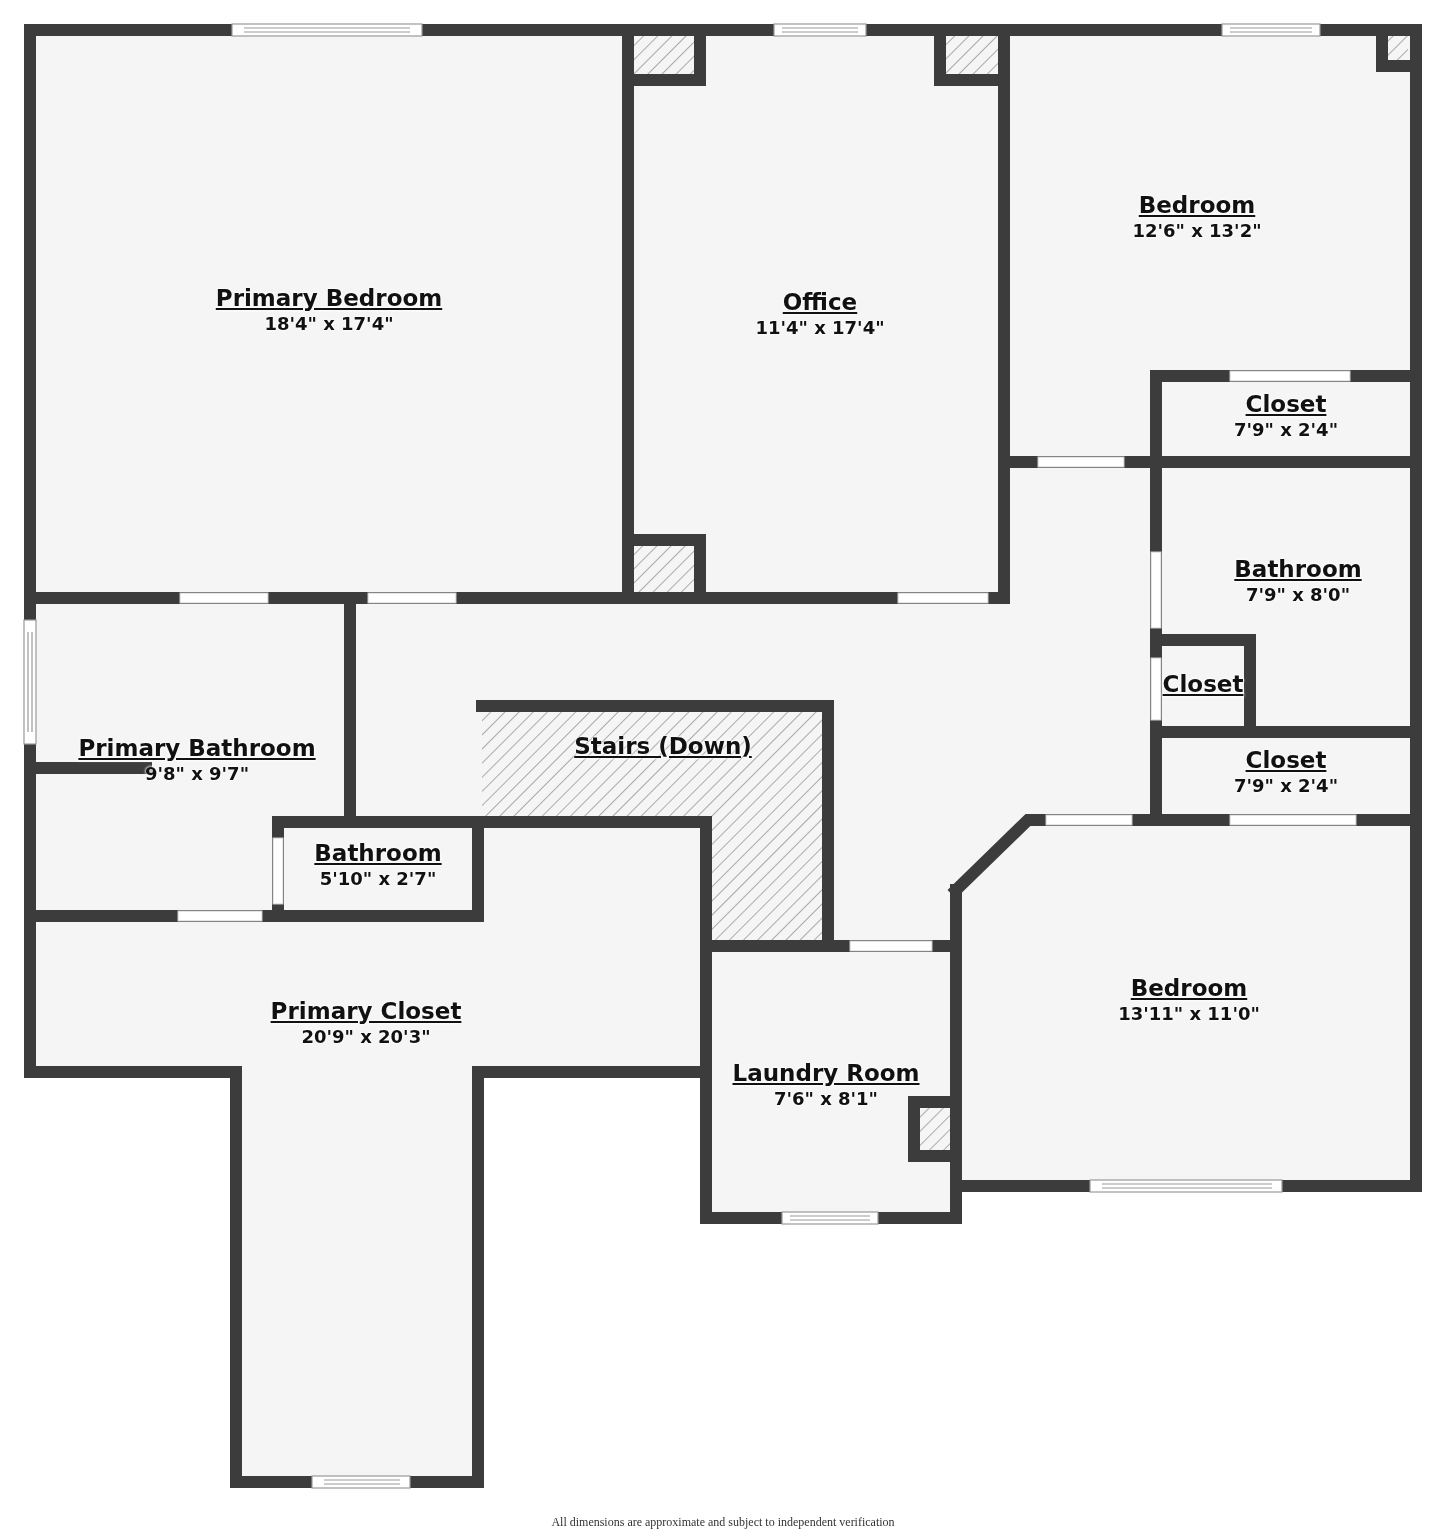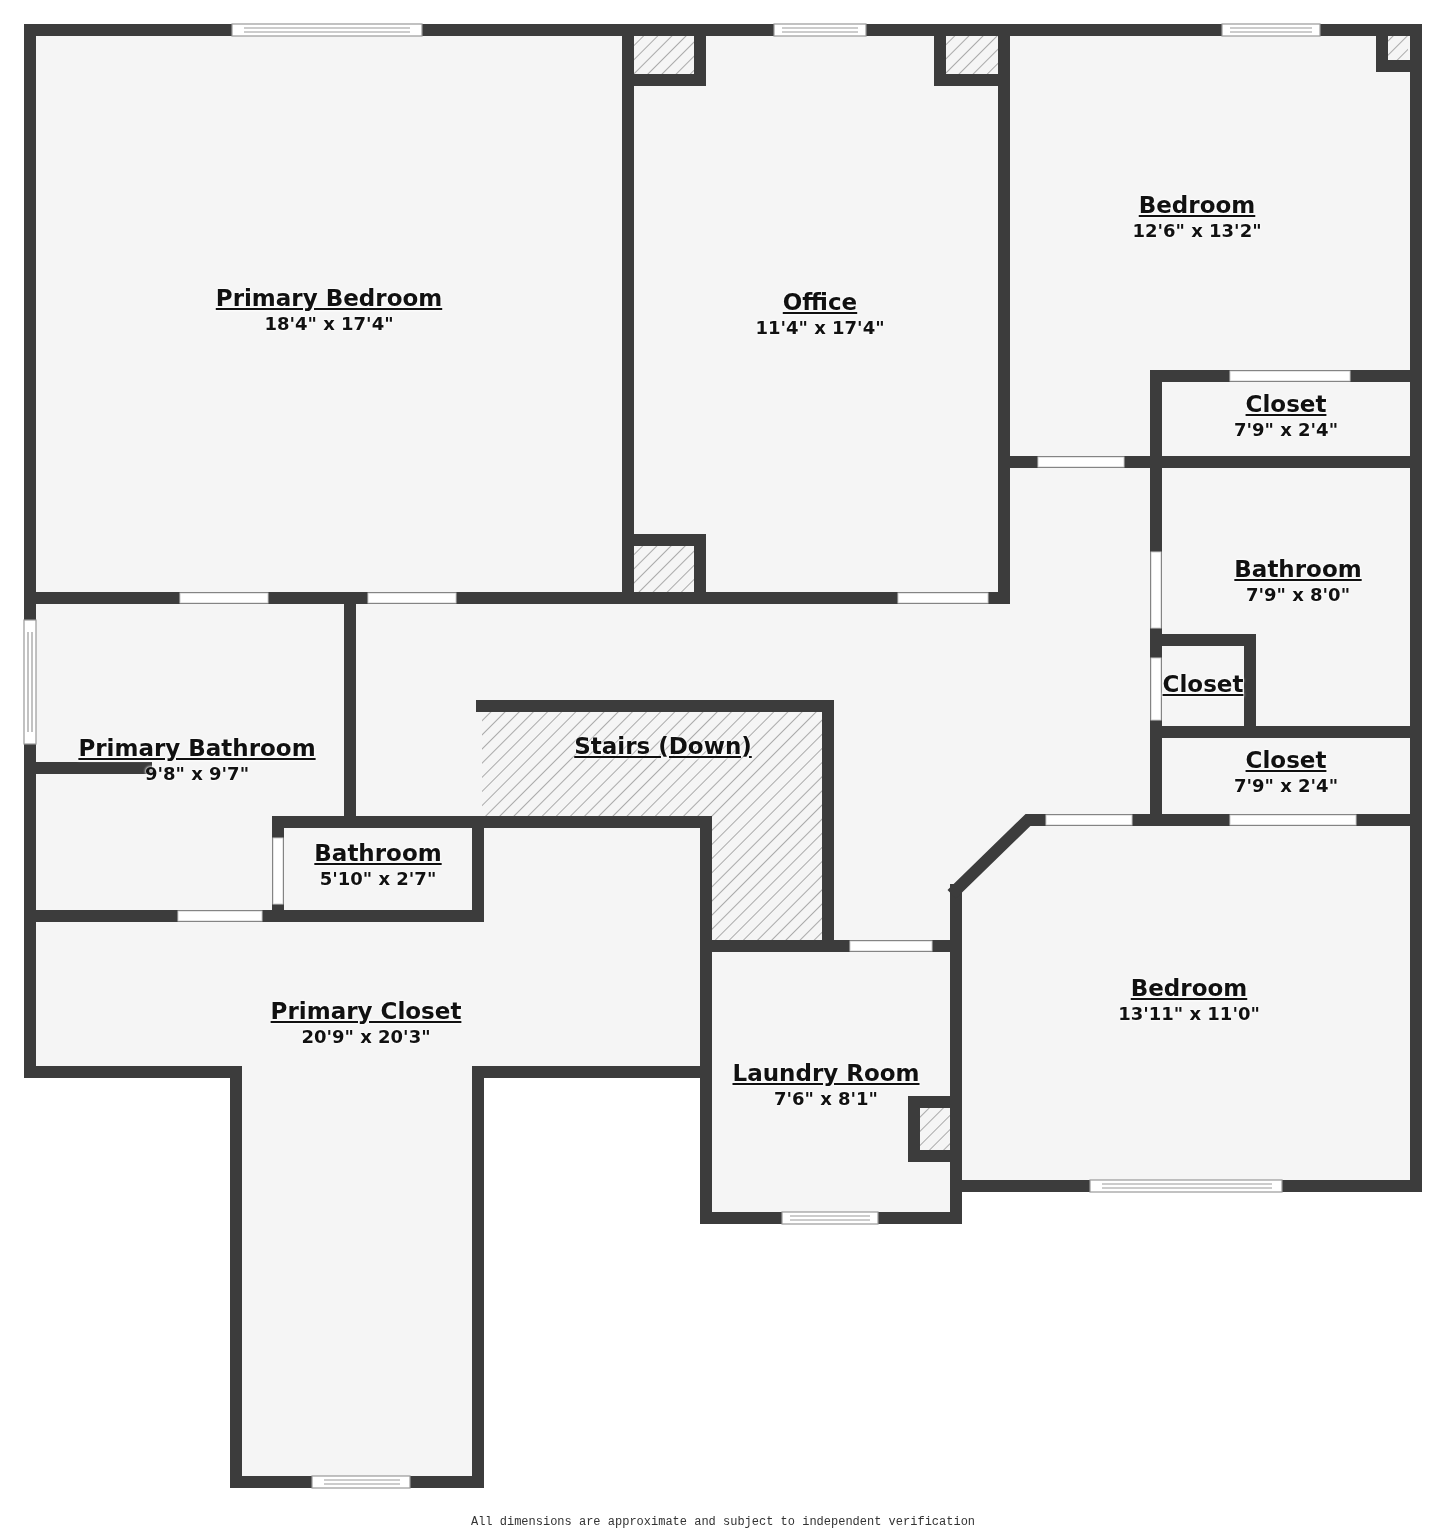--- a/index.html
+++ b/index.html
@@ -5,21 +5,21 @@
   html, body { margin:0; padding:0; background:#ffffff; }
   body { width:1446px; height:1536px; position:relative; overflow:hidden;
          font-family: "DejaVu Sans", "Liberation Sans", sans-serif; }
   #plan { position:absolute; left:0; top:0; }
   .label { position:absolute; transform:translateX(-50%); text-align:center;
            color:#111; white-space:nowrap; pointer-events:none;
            text-shadow: 0 0 3px #fff, 0 0 3px #fff; }
   .label .name { font-weight:bold; font-size:23px; line-height:28px; display:block;text-decoration:underline; }
   .label .dims { font-weight:bold; font-size:18px; line-height:24px; display:block; }
   #footnote { position:absolute; left:0; width:1446px; top:1515px; text-align:center;
-              font-family: Liberation Mono, monospace; font-size:12px; color:#333; }
+              font-family: Liberation Serif, serif; font-size:12px; color:#333; }
 </style>
 </head>
 <body>
 
 <svg id="plan" width="1446" height="1536" viewBox="0 0 1446 1536">
   <defs>
     <pattern id="hatch" patternUnits="userSpaceOnUse" width="10" height="10" patternTransform="rotate(45)">
       <rect width="10" height="10" fill="#f5f5f5"></rect>
       <line x1="0" y1="0" x2="0" y2="10" stroke="#8a8a8a" stroke-width="1.4"></line>
     </pattern>

